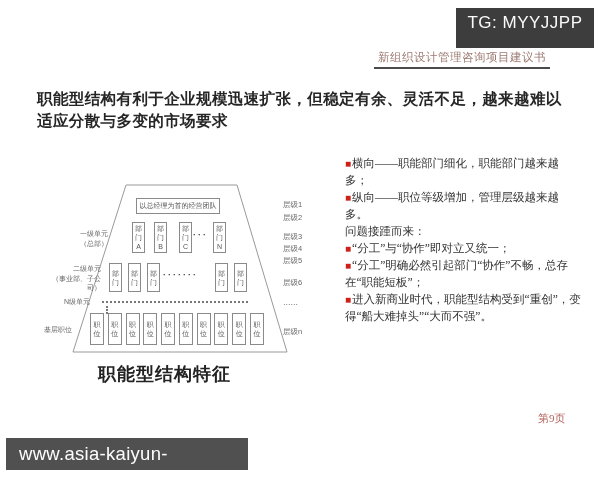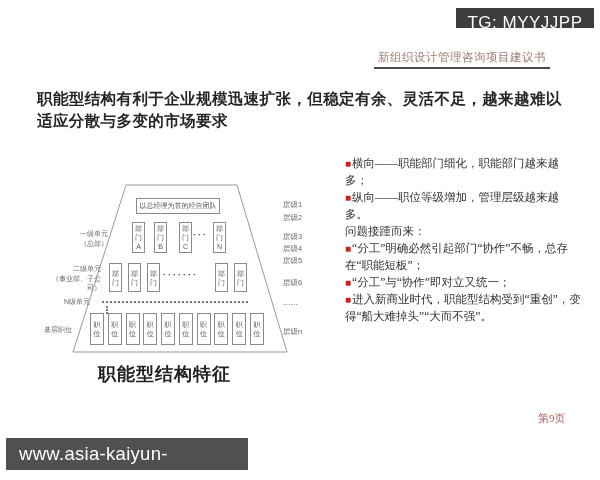--- a/index.html
+++ b/index.html
@@ -10,21 +10,21 @@
     height: 480px;
     background: #ffffff;
     overflow: hidden;
     font-family: "Liberation Serif", serif;
   }
 
   
   .tg-badge {
     position: absolute;
     left: 456px; top: 8px;
-    width: 138px; height: 20px;
+    width: 138px; height: 40px;
     background: #3d3d3d;
     color: #fafafa;
     font-family: "Liberation Sans", sans-serif;
     font-size: 17px;
     line-height: 29px;
     text-align: center;
     letter-spacing: 0.5px;
   }
 
   
@@ -281,22 +281,22 @@
     <div class="dg-caption">职能型结构特征</div>
   </div>
 
   <div class="panel">
     <div class="sec">
       <div><span class="bullet">■</span><span>横向——职能部门细化，职能部门越来越多；</span></div>
       <div><span class="bullet">■</span><span>纵向——职位等级增加，管理层级越来越多。</span></div>
     </div>
     <div class="sec sec2">
       <div>问题接踵而来：</div>
+      <div><span class="bullet">■</span><span>“分工”与“协作”即对立又统一；</span></div>
       <div><span class="bullet">■</span><span>“分工”明确必然引起部门“协作”不畅，总存在“职能短板”；</span></div>
-      <div><span class="bullet">■</span><span>“分工”与“协作”即对立又统一；</span></div>
       <div><span class="bullet">■</span><span>进入新商业时代，职能型结构受到“重创”，变得“船大难掉头”“大而不强”。</span></div>
     </div>
   </div>
 
   <div class="page-number">第9页</div>
   <div class="watermark">www.asia-kaiyun-sport.com</div>
 
 </div>
 
 </body></html>

